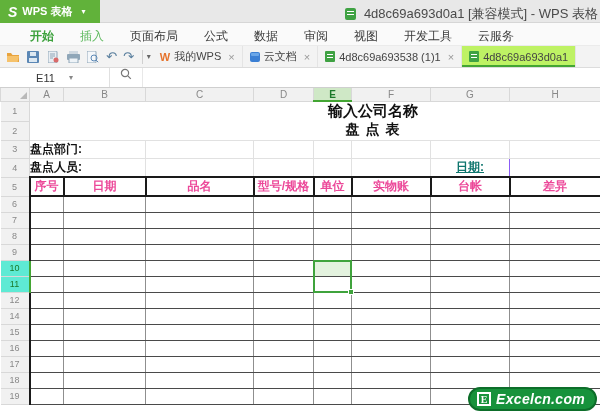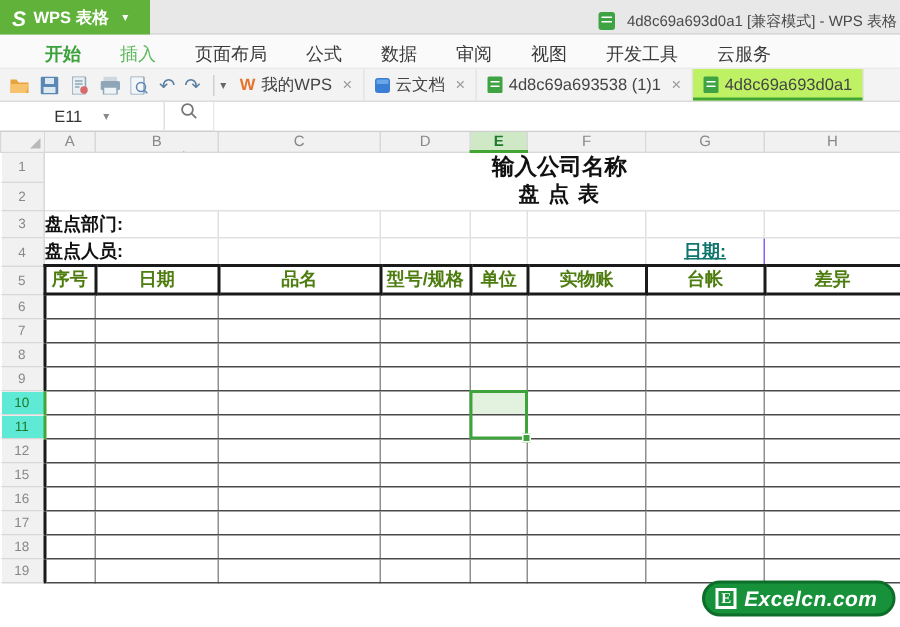--- a/index.html
+++ b/index.html
@@ -4,21 +4,21 @@
 <style>
   * { margin:0; padding:0; box-sizing:border-box; }
   body { font-family:"Liberation Sans","DejaVu Sans",sans-serif; }
   .screen { position:relative; width:600px; height:418px; overflow:hidden; background:#fff; border:0; }
 
   
   .titlebar { position:relative; height:23px; background:#e8e8e8; border-bottom:1px solid #d6d6d6; }
   .app-chip { position:absolute; left:0; top:0; width:100px; height:23px; background:#61b23a; color:#fff; display:flex; align-items:center; gap:5px; padding-left:8px; font-size:11px; font-weight:bold; }
   .app-chip .s-logo { font-size:14px; font-weight:bold; font-style:italic; }
   .app-chip .caret { font-size:8px; margin-left:4px; }
-  .win-title { position:absolute; right:2px; top:0; height:27px; display:flex; align-items:center; gap:8px; font-size:10px; color:#4a4a4a; }
+  .win-title { position:absolute; right:2px; top:0; height:27px; display:flex; align-items:center; gap:8px; font-size:13px; color:#4a4a4a; }
   .doc-ico { display:inline-block; width:11px; height:12px; background:#3fa243; border-radius:2px; position:relative; }
   .doc-ico:before { content:""; position:absolute; left:2px; top:3px; width:7px; height:1px; background:#fff; box-shadow:0 3px 0 #fff; }
 
   
   .menubar { height:23px; background:#fafafa; display:flex; align-items:flex-end; padding-left:30px; gap:26px; border-bottom:1px solid #ebebeb; }
   .menu-tab { font-size:12px; color:#3a3a3a; cursor:default; white-space:nowrap; }
   .menu-tab.active { color:#3ca13c; font-weight:bold; }
   .menu-tab.hl { color:#5cb85c; }
 
   
@@ -64,21 +64,21 @@
   tr.body-row { height:16px; }
 
   td.plain { border:0; }
   td.lightline { border:1px solid #e1e1e1; }
   .title-cell { text-align:center; font-weight:bold; color:#111; }
   .title-cell.t1 { font-size:15px;margin-top:20px; }
   .title-cell.t2 { font-size:14px; letter-spacing:1px; }
   td.label-cell { font-weight:bold; font-size:12px; color:#111; padding-left:4px; border:1px solid #e1e1e1; border-left:0; }
   td.date-cell { font-weight:bold; font-size:12px; color:#0f766e; text-align:center; border:1px solid #8b5cf6;text-decoration:underline; }
 
-  tr.r5 td { border:2px solid #1a1a1a; font-weight:bold; font-size:12px; color:#4d7c0f; text-align:center; }
+  tr.r5 td { border:2px solid #1a1a1a; font-weight:bold; font-size:12px; color:#ec4899; text-align:center; }
 
   td.body-cell { border-left:1px solid #8f8f8f; border-right:1px solid #8f8f8f; border-top:1px solid #4a4a4a; border-bottom:1px solid #4a4a4a; }
   td.body-cell.first { border-left:2px solid #1a1a1a; }
 
   
   .sel-box { position:absolute; left:313px; top:172px; width:39px; height:33px; border:2px solid #3fa33c; background:transparent; pointer-events:none; }
   .sel-box .tint { position:absolute; left:0; top:0; right:0; height:14px; background:rgba(102,182,73,0.18); }
   .sel-box .handle { position:absolute; right:-4px; bottom:-4px; width:6px; height:6px; background:#3fa33c; border:1px solid #fff; }
 
   
@@ -339,20 +339,31 @@
             <td class="body-cell first"></td>
             <td class="body-cell"></td>
             <td class="body-cell"></td>
             <td class="body-cell"></td>
             <td class="body-cell"></td>
             <td class="body-cell"></td>
             <td class="body-cell"></td>
             <td class="body-cell"></td>
           </tr>
           <tr class="body-row">
+            <th class="rowhead">14</th>
+            <td class="body-cell first"></td>
+            <td class="body-cell"></td>
+            <td class="body-cell"></td>
+            <td class="body-cell"></td>
+            <td class="body-cell"></td>
+            <td class="body-cell"></td>
+            <td class="body-cell"></td>
+            <td class="body-cell"></td>
+          </tr>
+          <tr class="body-row">
             <th class="rowhead">15</th>
             <td class="body-cell first"></td>
             <td class="body-cell"></td>
             <td class="body-cell"></td>
             <td class="body-cell"></td>
             <td class="body-cell"></td>
             <td class="body-cell"></td>
             <td class="body-cell"></td>
             <td class="body-cell"></td>
           </tr>

